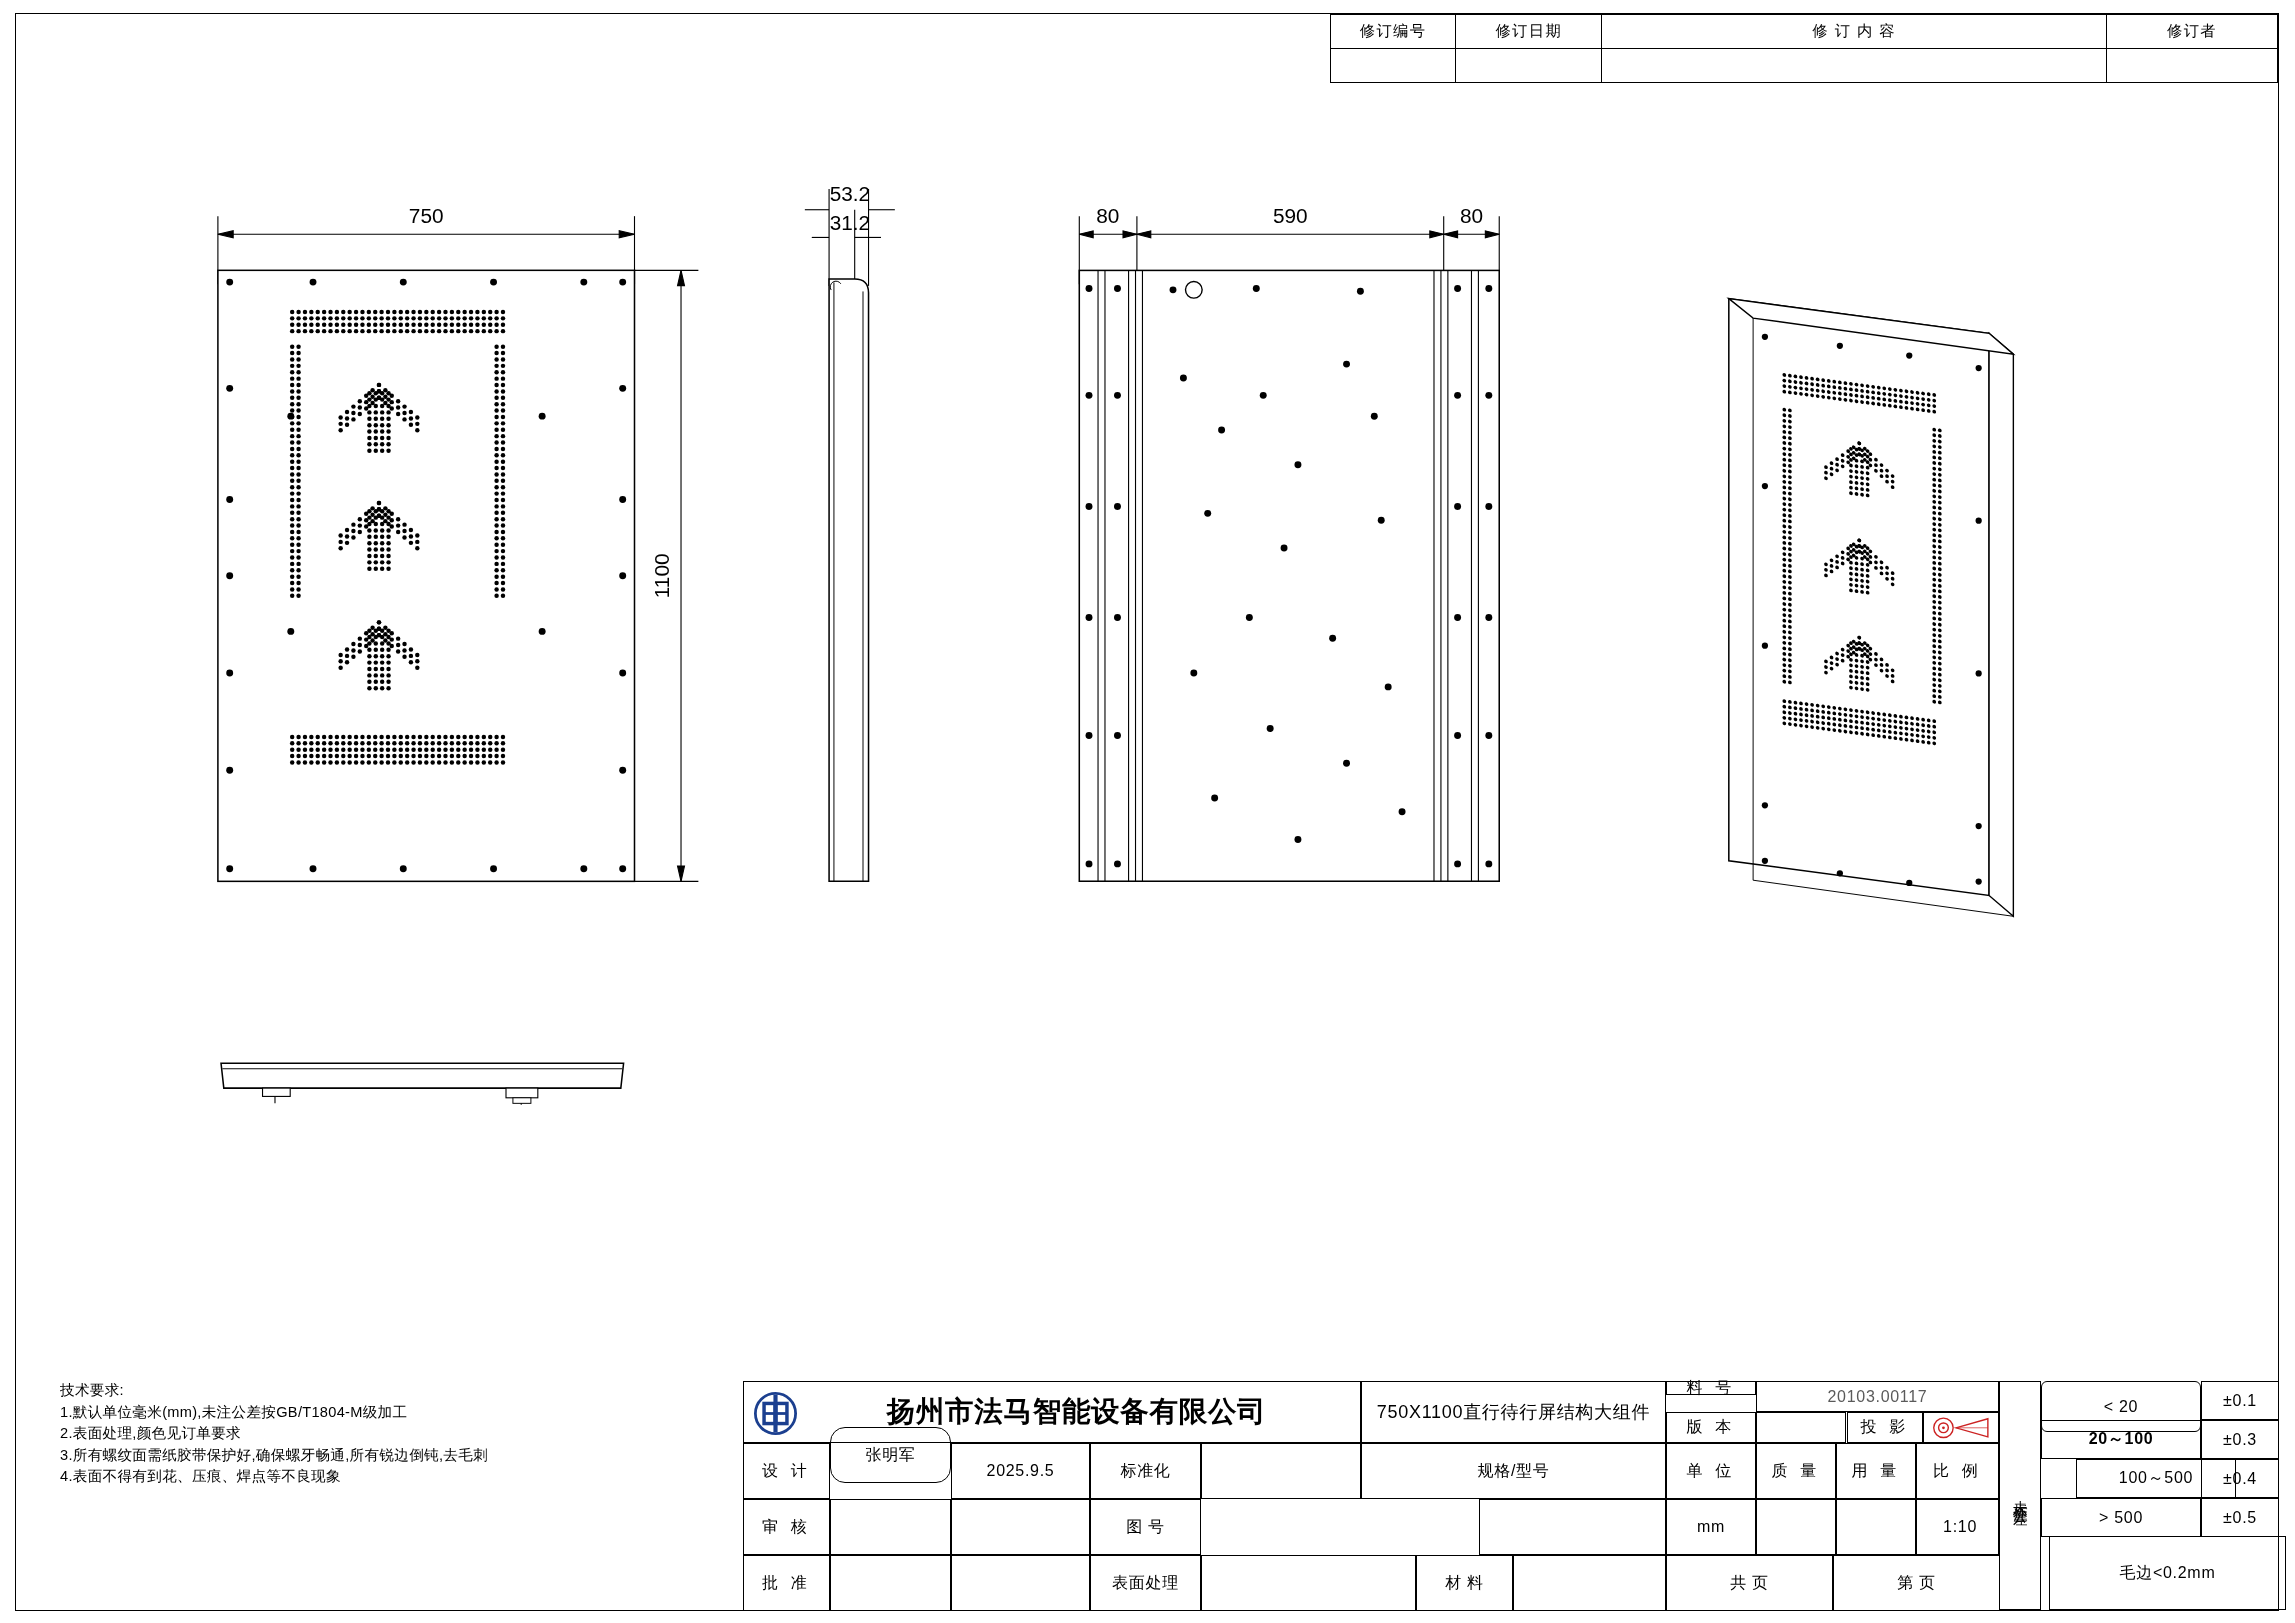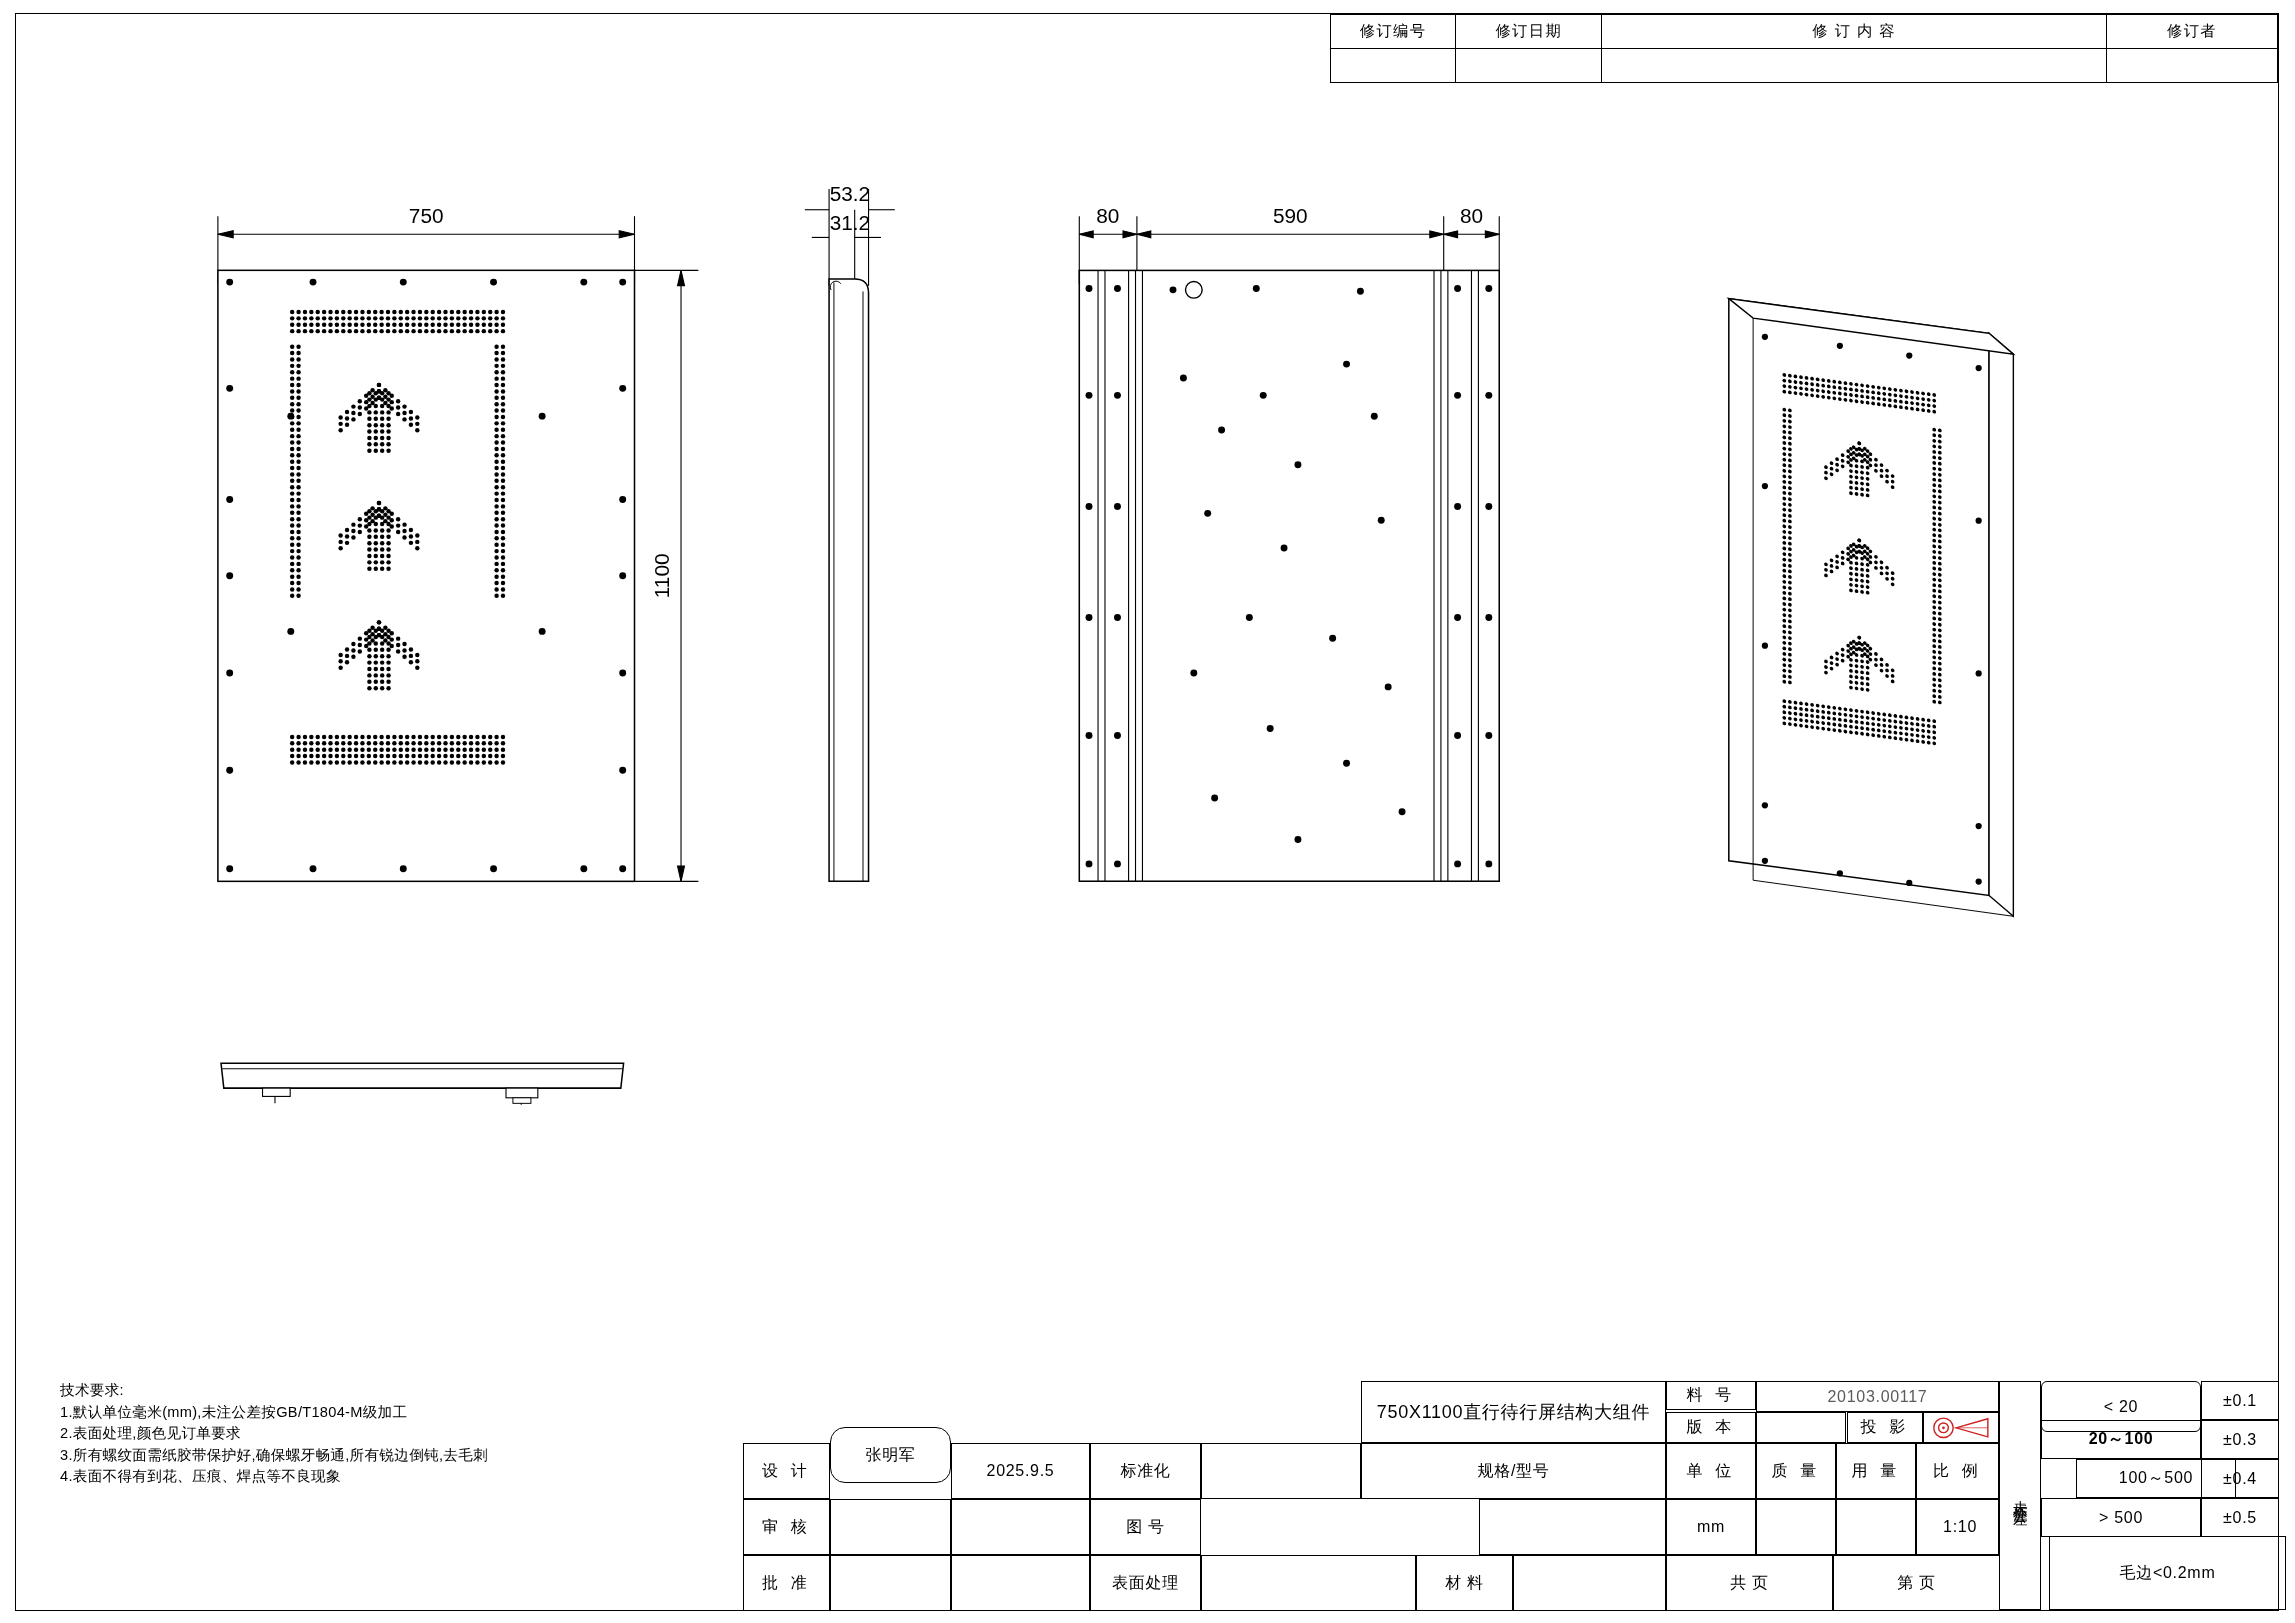--- a/index.html
+++ b/index.html
@@ -1669,24 +1669,36 @@
   <div class="notes">
     <div>技术要求:</div>
     <div>1.默认单位毫米(mm),未注公差按GB/T1804-M级加工</div>
     <div>2.表面处理,颜色见订单要求</div>
     <div>3.所有螺纹面需纸胶带保护好,确保螺牙畅通,所有锐边倒钝,去毛刺</div>
     <div>4.表面不得有到花、压痕、焊点等不良现象</div>
   </div>
 
   <div class="tb">
 
+    <div class="cell" style="left:0;top:0;width:618px;height:62px;">
+      <svg class="logo" viewBox="0 0 62 62">
+        <circle cx="31" cy="31" r="29" fill="#fff" stroke="#1b3f8f" stroke-width="4"></circle>
+        <rect x="12" y="14" width="38" height="34" fill="#1b3f8f"></rect>
+        <rect x="17" y="19" width="11" height="10" fill="#fff"></rect>
+        <rect x="34" y="19" width="11" height="10" fill="#fff"></rect>
+        <rect x="17" y="33" width="11" height="10" fill="#fff"></rect>
+        <rect x="34" y="33" width="11" height="10" fill="#fff"></rect>
+        <rect x="28" y="4" width="6" height="54" fill="#1b3f8f"></rect>
+      </svg>
+      <span class="company" style="margin-left:49px">扬州市法马智能设备有限公司</span>
+    </div>
 
     <div class="cell big" style="left:618px;top:0;width:305px;height:62px;">750X1100直行待行屏结构大组件</div>
 
-    <div class="cell lbl" style="left:923px;top:0;width:90px;height:29px;">料 号</div>
+    <div class="cell lbl" style="left:923px;top:0;width:90px;height:14px;">料 号</div>
     <div class="cell" style="left:1013px;top:0;width:243px;height:31px;color:#5a5a5a;">20103.00117</div>
     <div class="cell lbl" style="left:923px;top:31px;width:90px;height:31px;">版 本</div>
     <div class="cell" style="left:1013px;top:31px;width:90px;height:31px;"></div>
     <div class="cell lbl" style="left:1104px;top:31px;width:76px;height:31px;">投 影</div>
     <div class="cell" style="left:1180px;top:31px;width:76px;height:31px;">
       <svg width="67" height="23.6" viewBox="0 0 96 34">
         <circle cx="22" cy="17" r="14" fill="none" stroke="#cc2222" stroke-width="2"></circle>
         <circle cx="22" cy="17" r="7" fill="none" stroke="#cc2222" stroke-width="2"></circle>
         <circle cx="22" cy="17" r="2" fill="#cc2222"></circle>
         <path d="M40 17 L86 4 L86 30 Z" fill="none" stroke="#cc2222" stroke-width="2"></path>

